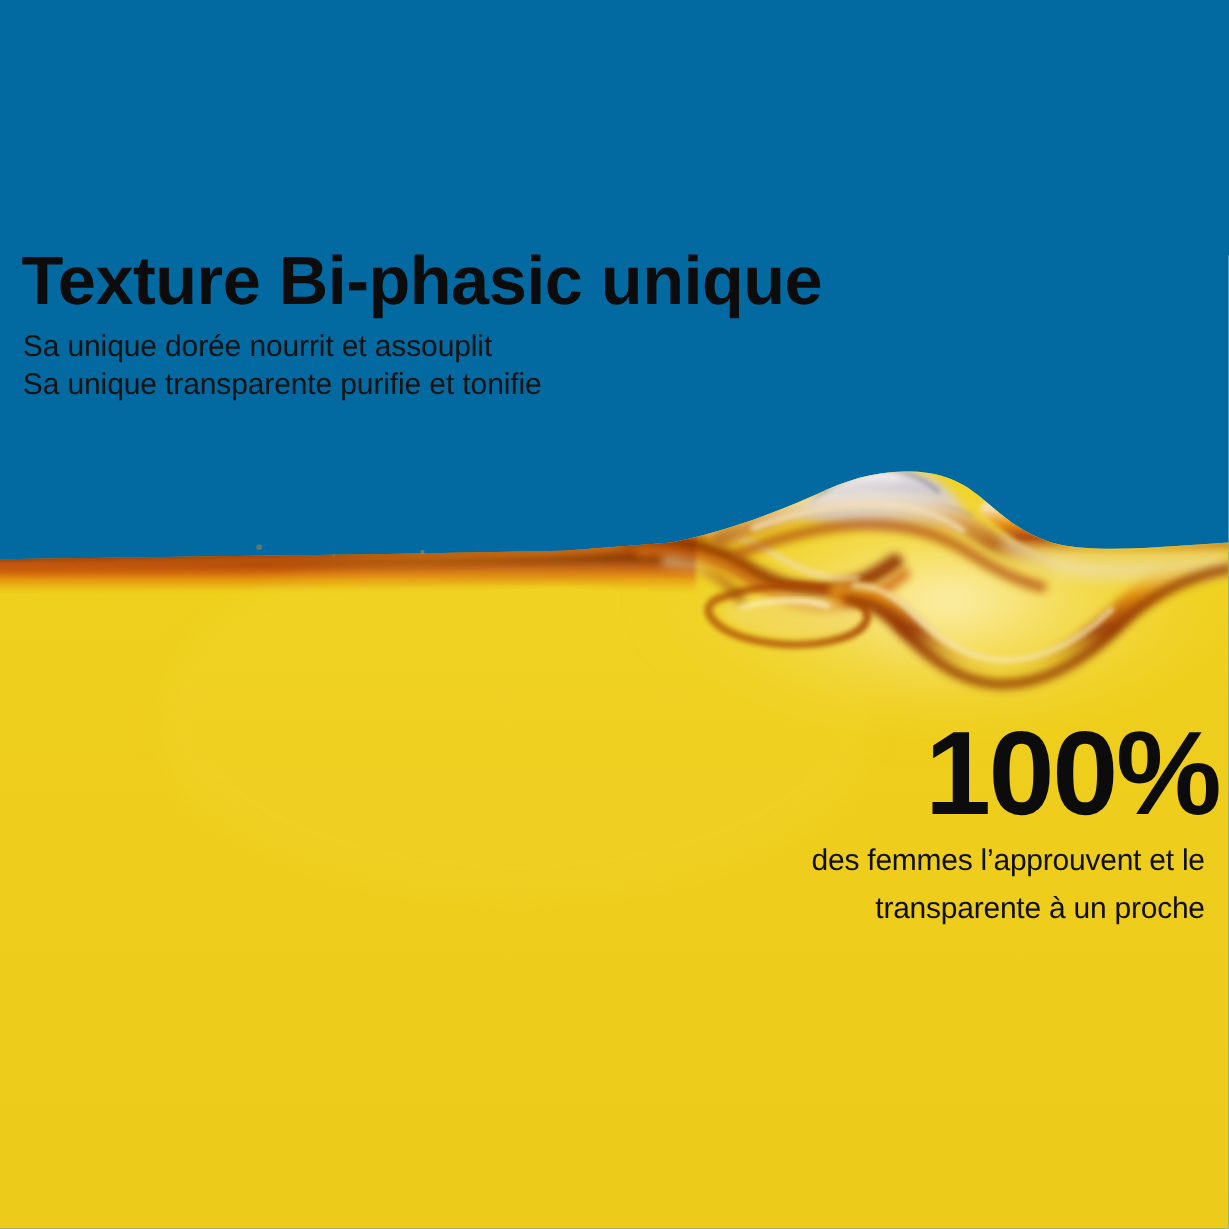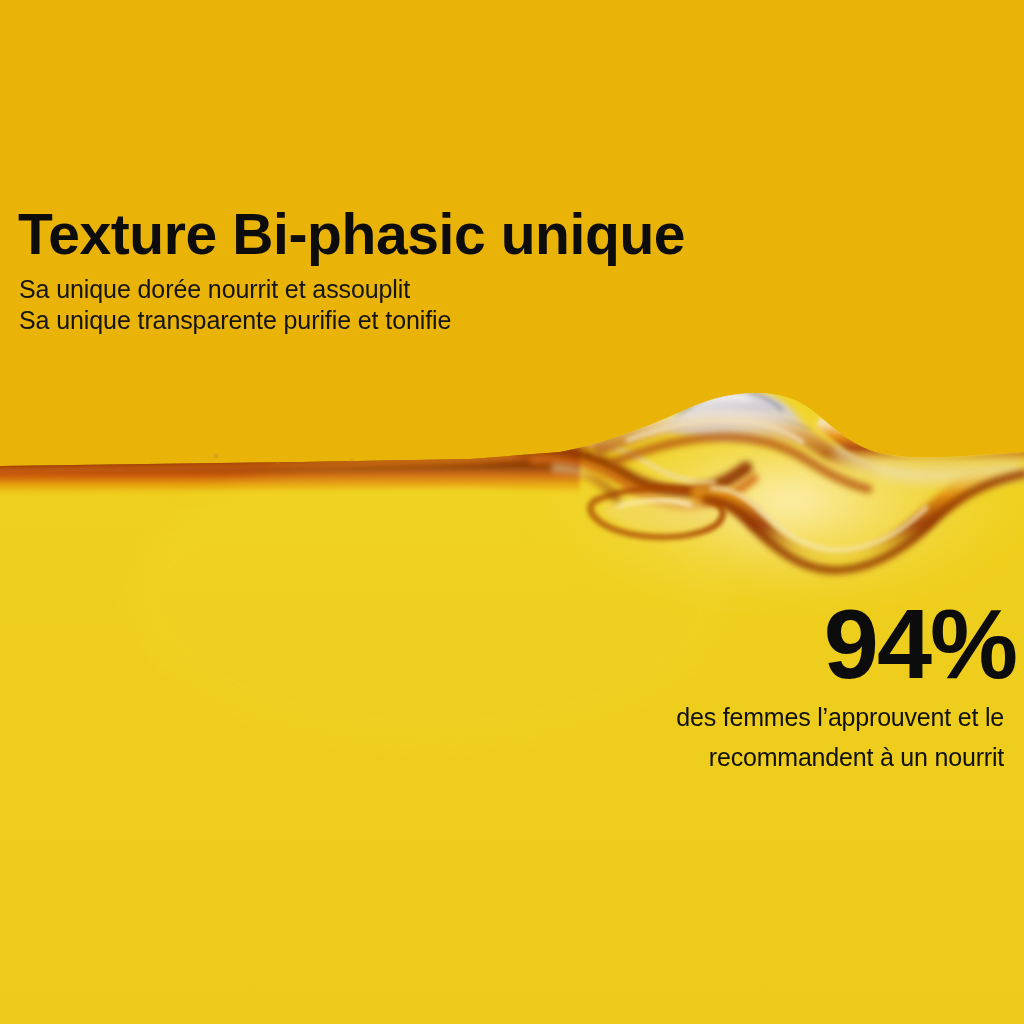--- a/index.html
+++ b/index.html
@@ -7,21 +7,21 @@
     padding: 0;
     background: #ffffff;
   }
   body {
     font-family: "Liberation Sans", sans-serif;
   }
   #stage {
     position: relative;
     width: 1024px;
     height: 1024px;
-    background: #eab308;
+    background: #0369a1;
     overflow: hidden;
   }
 
   
   #liquid-art {
     position: absolute;
     left: 0;
     top: 0;
     width: 1024px;
     height: 1024px;
@@ -277,21 +277,21 @@
     <div id="headline-block">
       <h1 id="headline">Texture Bi-phasic unique</h1>
     </div>
 
     <div id="subtitle-block">
       <p class="subtitle-line">Sa unique dorée nourrit et assouplit</p>
       <p class="subtitle-line">Sa unique transparente purifie et tonifie</p>
     </div>
 
     <div id="stat-block">
-      <p id="stat-value">94%</p>
+      <p id="stat-value">100%</p>
       <div id="stat-caption">
         <p class="caption-line">des femmes l’approuvent et le</p>
-        <p class="caption-line">recommandent à un nourrit</p>
+        <p class="caption-line">transparente à un proche</p>
       </div>
     </div>
 
   </div>
 </div>
 
 </body></html>

